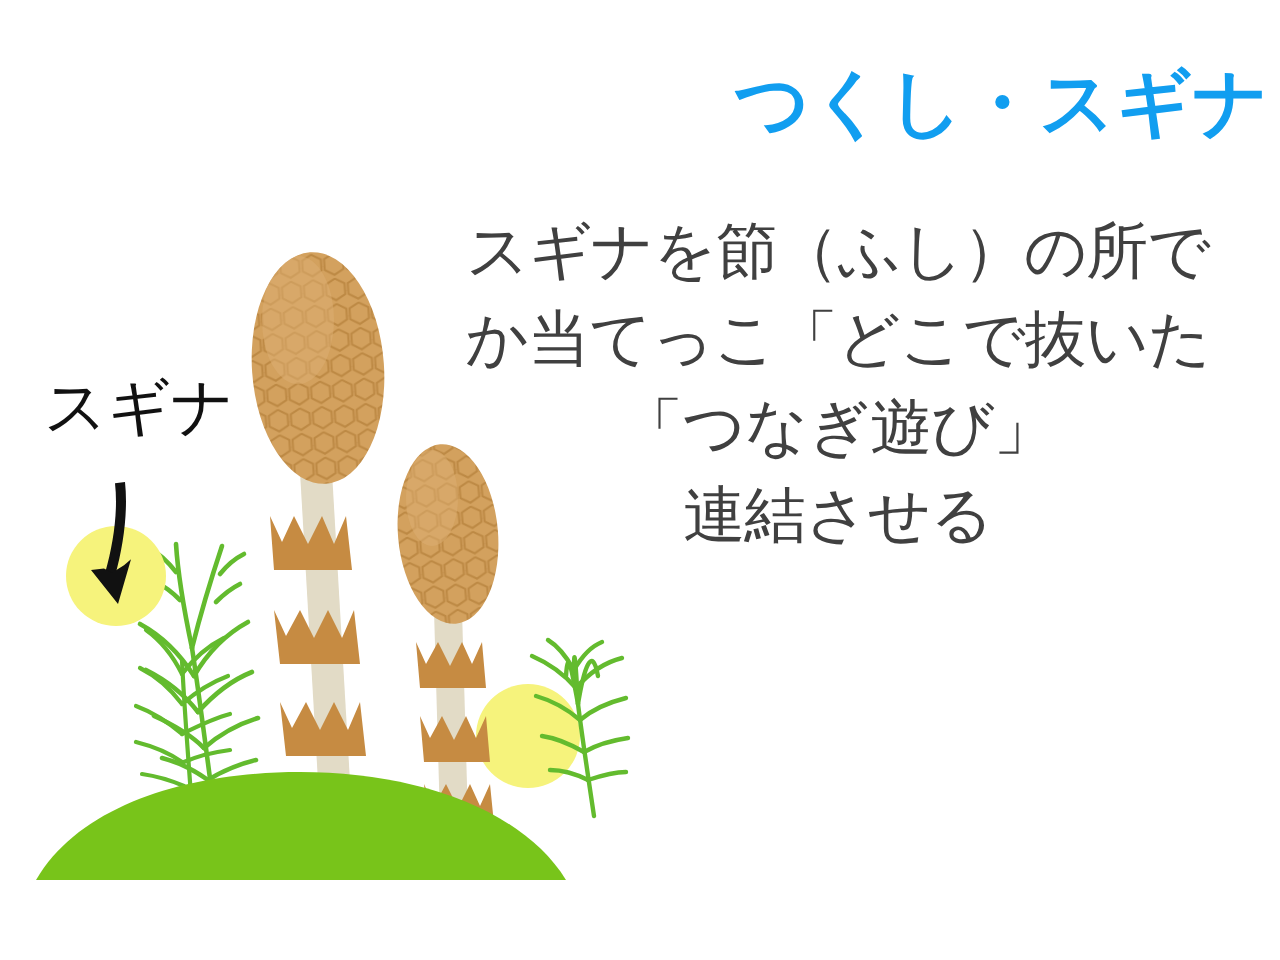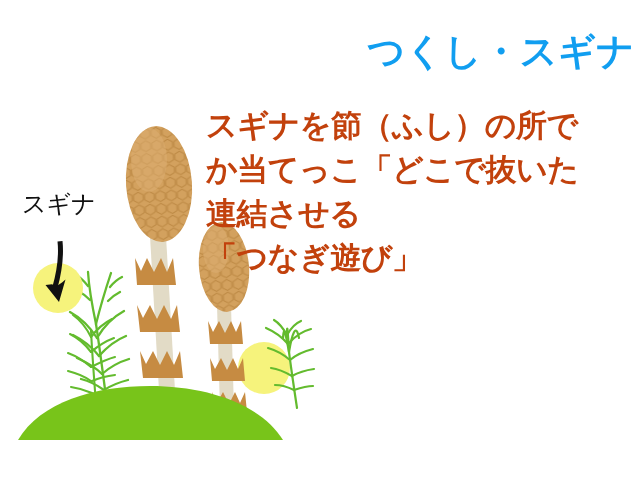--- a/index.html
+++ b/index.html
@@ -35,38 +35,37 @@
     color: #119ef0;
     white-space: nowrap;
   }
 
   
   #body-text {
     position: absolute;
     left: 206px;
     top: 104px;
     width: 426px;
-    text-align: left;
+    text-align: center;
     font-size: 31px;
     line-height: 44px;
-    color: #c2410c;
+    color: #404040;
     letter-spacing: -0.5px;
-    font-weight: bold;
   }
   #body-text .tline {
     display: block;
     white-space: nowrap;
   }
 
   
   #sugina-label {
     position: absolute;
     left: 22px;
     top: 185px;
-    font-size: 24px;
+    font-size: 31px;
     line-height: 38px;
     color: #111111;
     white-space: nowrap;
     letter-spacing: 0px;
   }
 
   
   #illustration {
     position: absolute;
     left: 0;
@@ -191,19 +190,19 @@
       <path d="M62.5 241 C 64 255 62 272 57.5 288 L 52.5 286.6 C 57 271 59 255 57.5 241.6 Z"></path>
       <path d="M59.0 302 L 45.5 285 L 52 284.2 L 56 286.4 L 62 282.6 L 65.5 279.6 Z"></path>
     </g>
   </svg>
 
   <div id="title">つくし・スギナ</div>
 
   <div id="body-text">
     <span class="tline">スギナを節（ふし）の所で</span>
     <span class="tline">か当てっこ「どこで抜いた</span>
+    <span class="tline">「つなぎ遊び」</span>
     <span class="tline">連結させる</span>
-    <span class="tline">「つなぎ遊び」</span>
   </div>
 
   <div id="sugina-label">スギナ</div>
 
 </div>
 
 </body></html>

